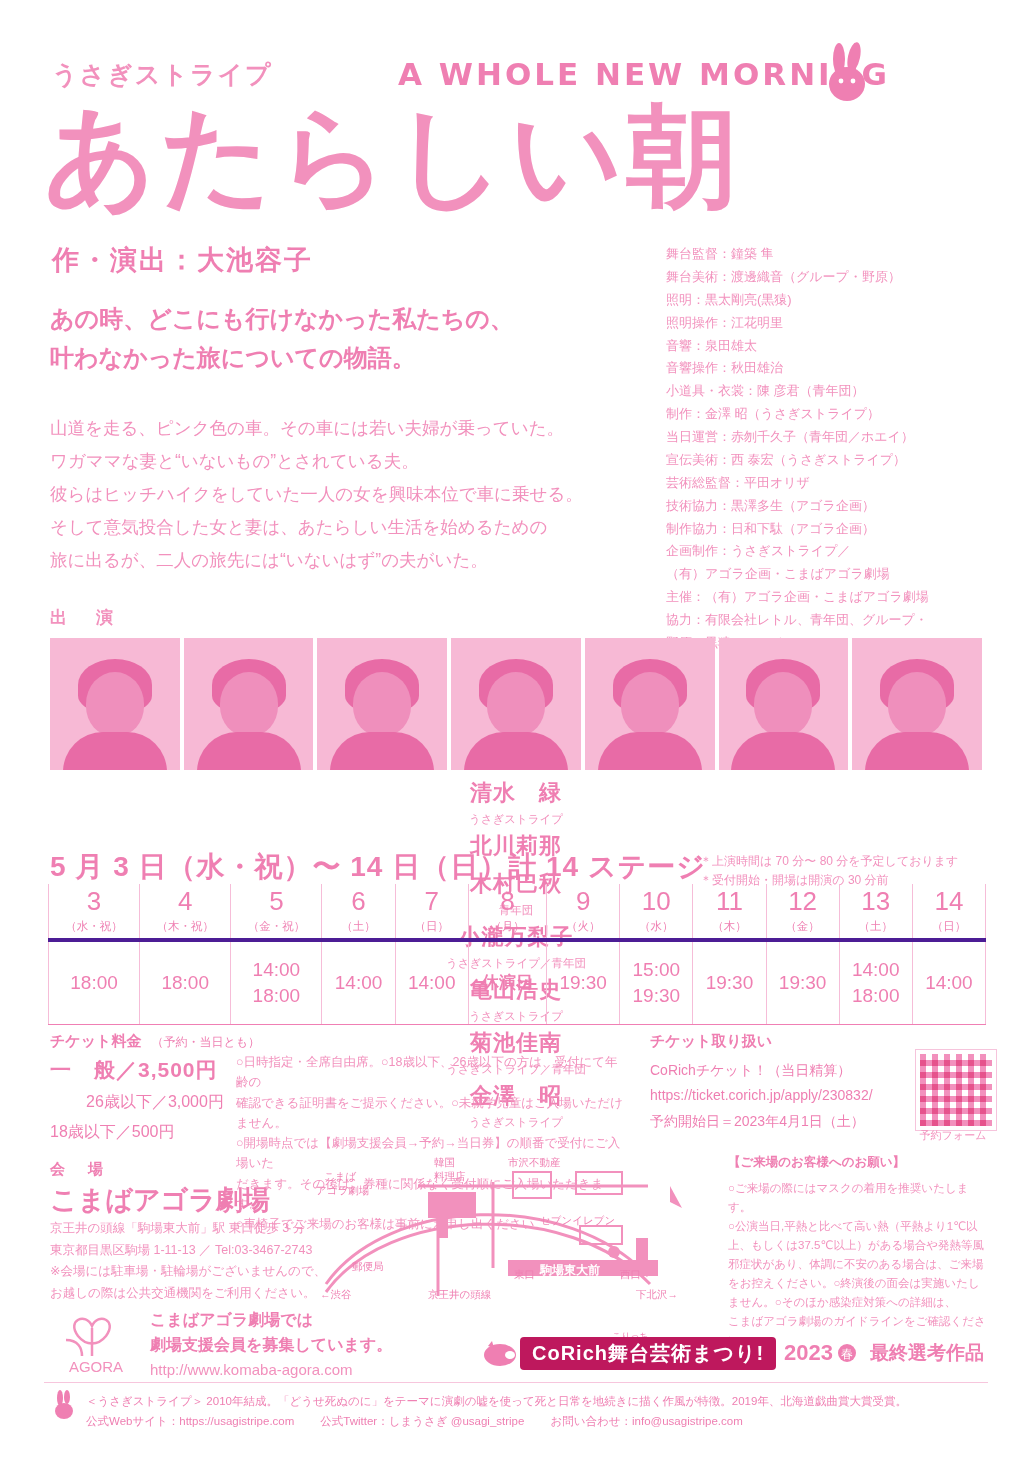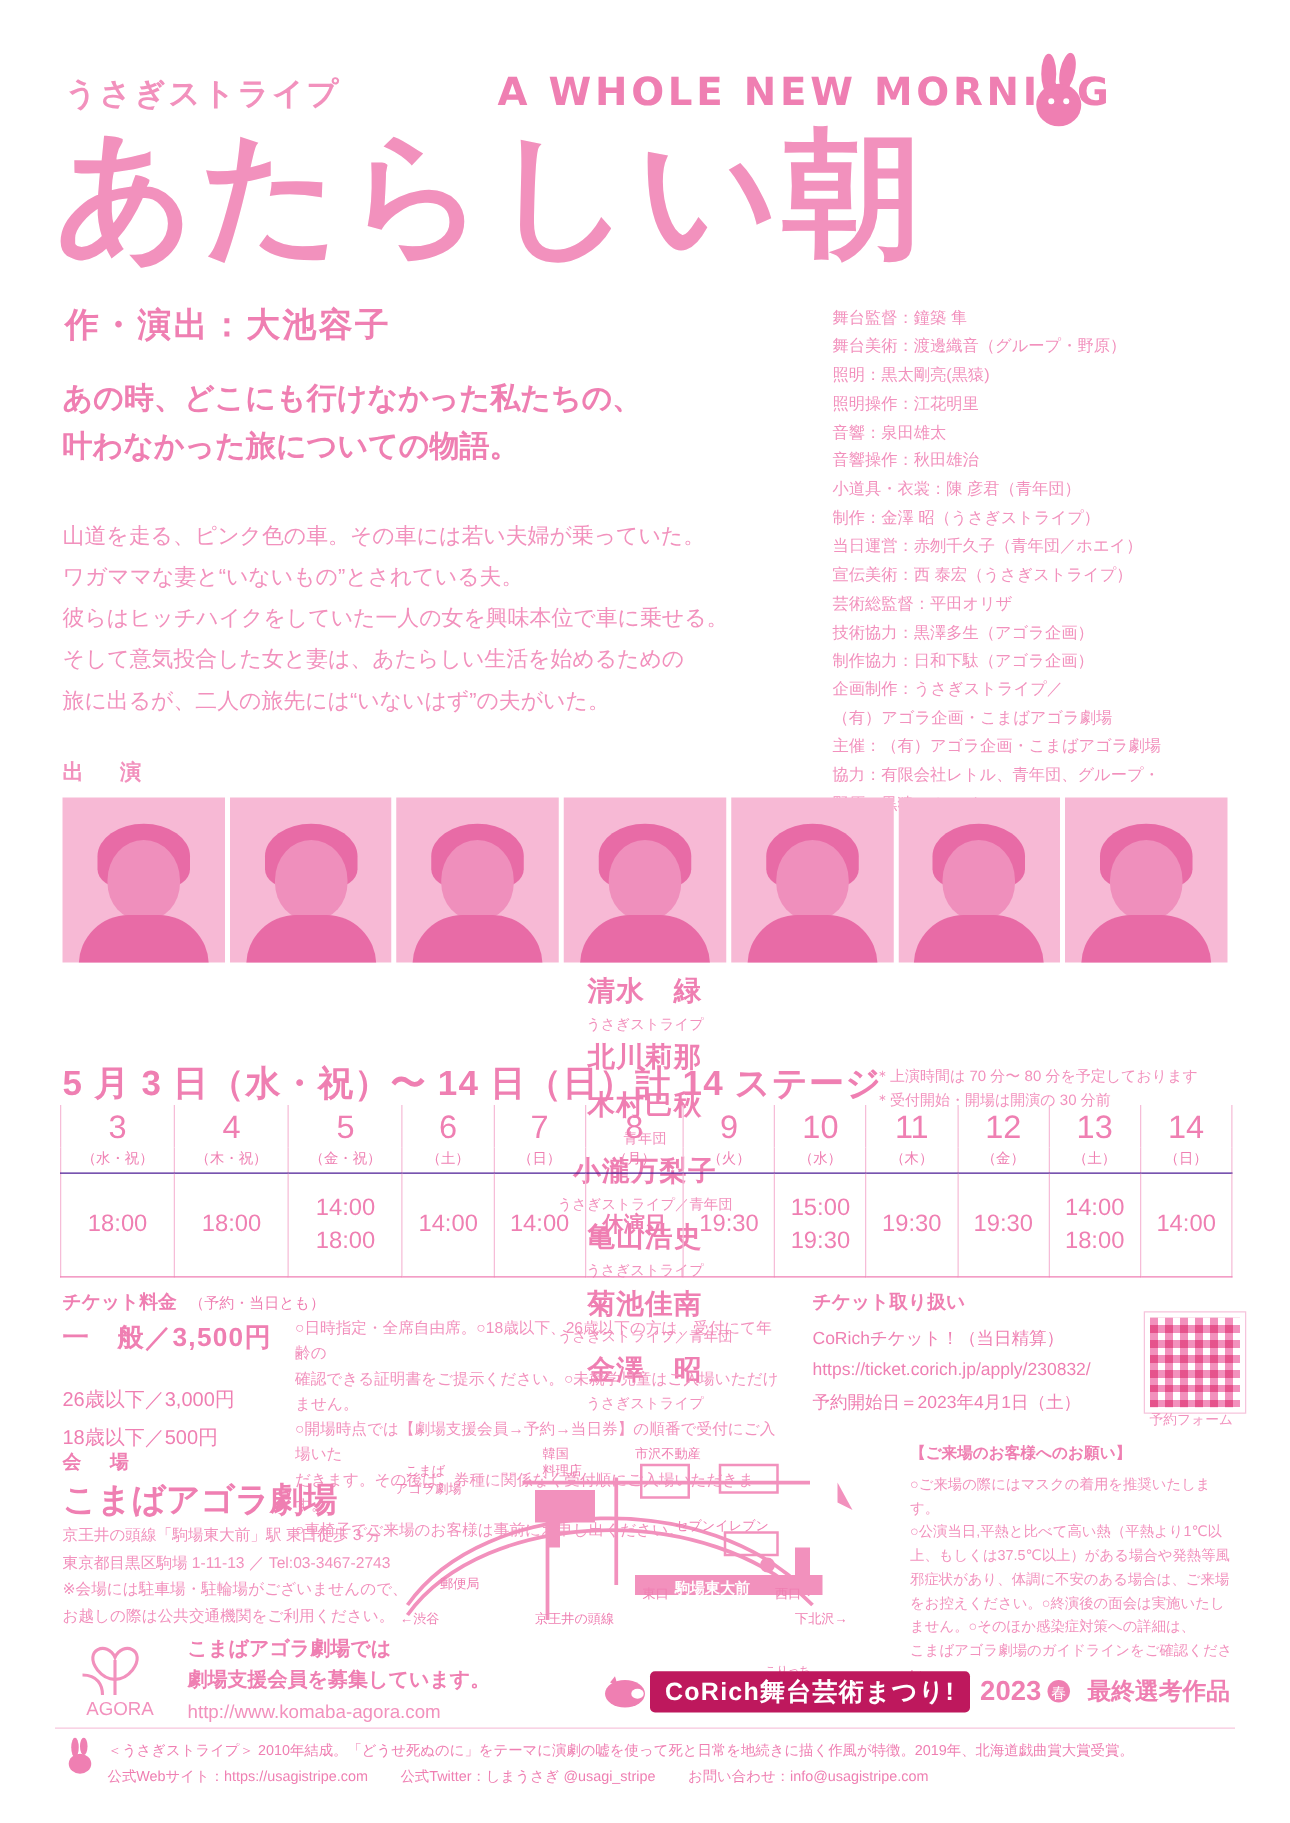--- a/index.html
+++ b/index.html
@@ -106,37 +106,37 @@
   .sched-table{
     position:absolute;left:48px;top:884px;width:938px;
     border-collapse:collapse;
   }
   .sched-table td{
     text-align:center;vertical-align:middle;color:#ef7fb2;
     border-left:1px solid #f6bdd8;border-right:1px solid #f6bdd8;
   }
   .sched-table tr.dates td{font-size:26px;padding-top:2px;border-bottom:none;}
   .sched-table tr.dow td{font-size:11.5px;padding-bottom:4px;border-top:none;
-     border-bottom:1px solid #4c1d95;}
+     border-bottom:4px solid #4c1d95;}
   .sched-table tr.times td{
     font-size:19px;height:74px;line-height:1.35;padding:4px 0;
     border-bottom:1px solid #f07fb4;
   }
   .sched-table tr.times td.rest{font-size:17px;font-weight:bold;}
 
   
   .tk-head{
     position:absolute;left:50px;top:1032px;font-size:15px;font-weight:bold;color:#ef7fb2;
   }
   .tk-head small{font-size:12px;font-weight:normal;margin-left:10px;}
   .tk-prices{
     position:absolute;left:50px;top:1056px;width:210px;color:#ef7fb2;
   }
   .tk-prices .p1{font-size:21px;font-weight:bold;letter-spacing:1px;}
-  .tk-prices .p2{font-size:16px;margin-top:26px;}
+  .tk-prices .p2{font-size:16px;margin-top:8px;text-align:center;}
   .tk-prices .p3{font-size:16px;margin-top:9px;}
   .tk-notes{
     position:absolute;left:236px;top:1052px;width:390px;
     font-size:12.5px;line-height:1.62;color:#f291bd;
   }
   .tk-right-head{
     position:absolute;left:650px;top:1032px;font-size:15px;font-weight:bold;color:#ef7fb2;
   }
   .tk-right{
     position:absolute;left:650px;top:1058px;width:300px;

